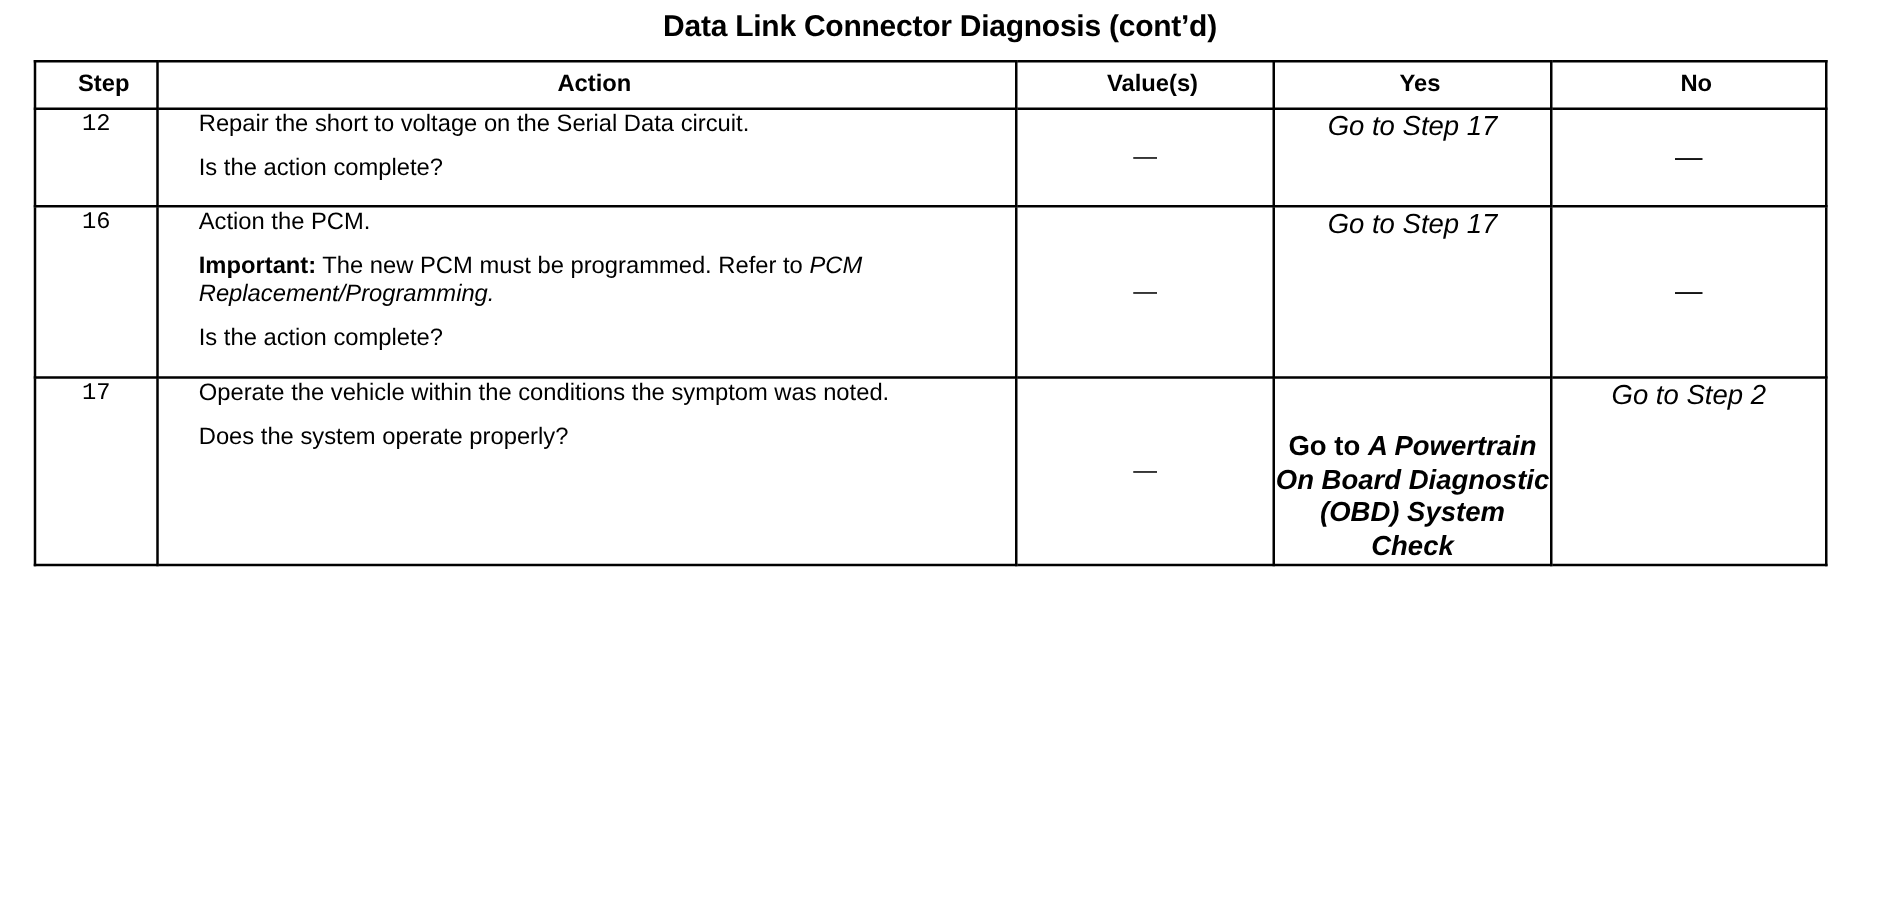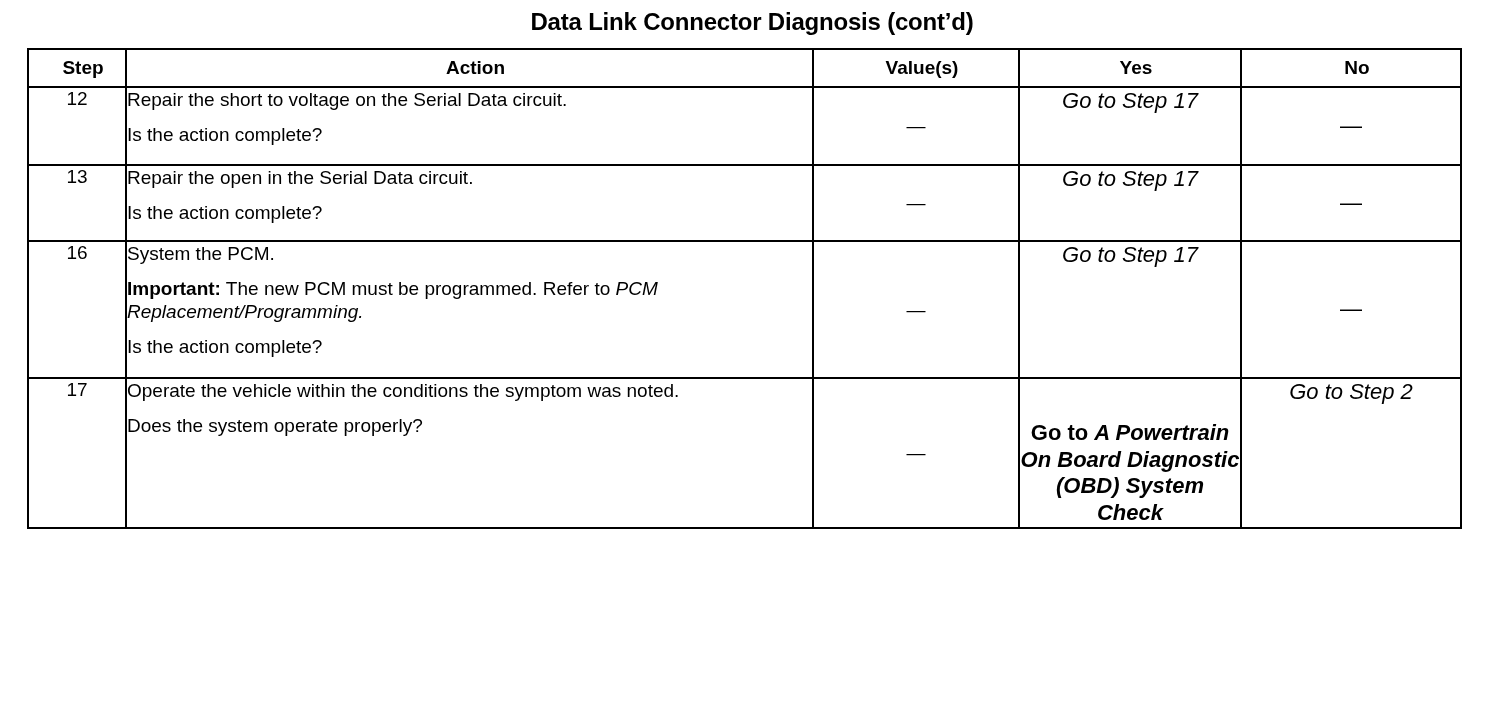--- a/index.html
+++ b/index.html
@@ -64,29 +64,31 @@
     font-size: 19px;
     font-weight: bold;
     padding-left: 12px;
   }
 
   
   .cell-step {
     text-align: center;
     vertical-align: middle;
     font-size: 19px;
+    font-family: Liberation Mono, monospace;
   }
   .cell-action {
     vertical-align: top;
     padding: 9px 10px 8px 14px;
     font-size: 19px;
     line-height: 1.24;
   }
   .cell-action p {
     margin: 0;
+    padding-left: 32px;
   }
   .cell-action p + p {
     margin-top: 11px;
   }
   .cell-action .bold { font-weight: bold; }
   .cell-action .ital { font-style: italic; }
 
   .cell-value {
     text-align: center;
     vertical-align: middle;
@@ -152,37 +154,27 @@
       <td class="cell-step">12</td>
       <td class="cell-action">
         <p>Repair the short to voltage on the Serial Data circuit.</p>
         <p>Is the action complete?</p>
       </td>
       <td class="cell-value dash">—</td>
       <td class="cell-yes">Go to Step 17</td>
       <td class="cell-no dash">—</td>
     </tr>
 
-    <tr class="r13">
-      <td class="cell-step">13</td>
-      <td class="cell-action">
-        <p>Repair the open in the Serial Data circuit.</p>
-        <p>Is the action complete?</p>
-      </td>
-      <td class="cell-value dash">—</td>
-      <td class="cell-yes">Go to Step 17</td>
-      <td class="cell-no dash">—</td>
-    </tr>
 
 
 
     <tr class="r16">
       <td class="cell-step">16</td>
       <td class="cell-action">
-        <p>System the PCM.</p>
+        <p>Action the PCM.</p>
         <p><span class="bold">Important:</span><span> The new PCM must be programmed. Refer to </span><span class="ital">PCM Replacement/Programming.</span></p>
         <p>Is the action complete?</p>
       </td>
       <td class="cell-value dash">—</td>
       <td class="cell-yes">Go to Step 17</td>
       <td class="cell-no dash">—</td>
     </tr>
 
     <tr class="r17">
       <td class="cell-step">17</td>

